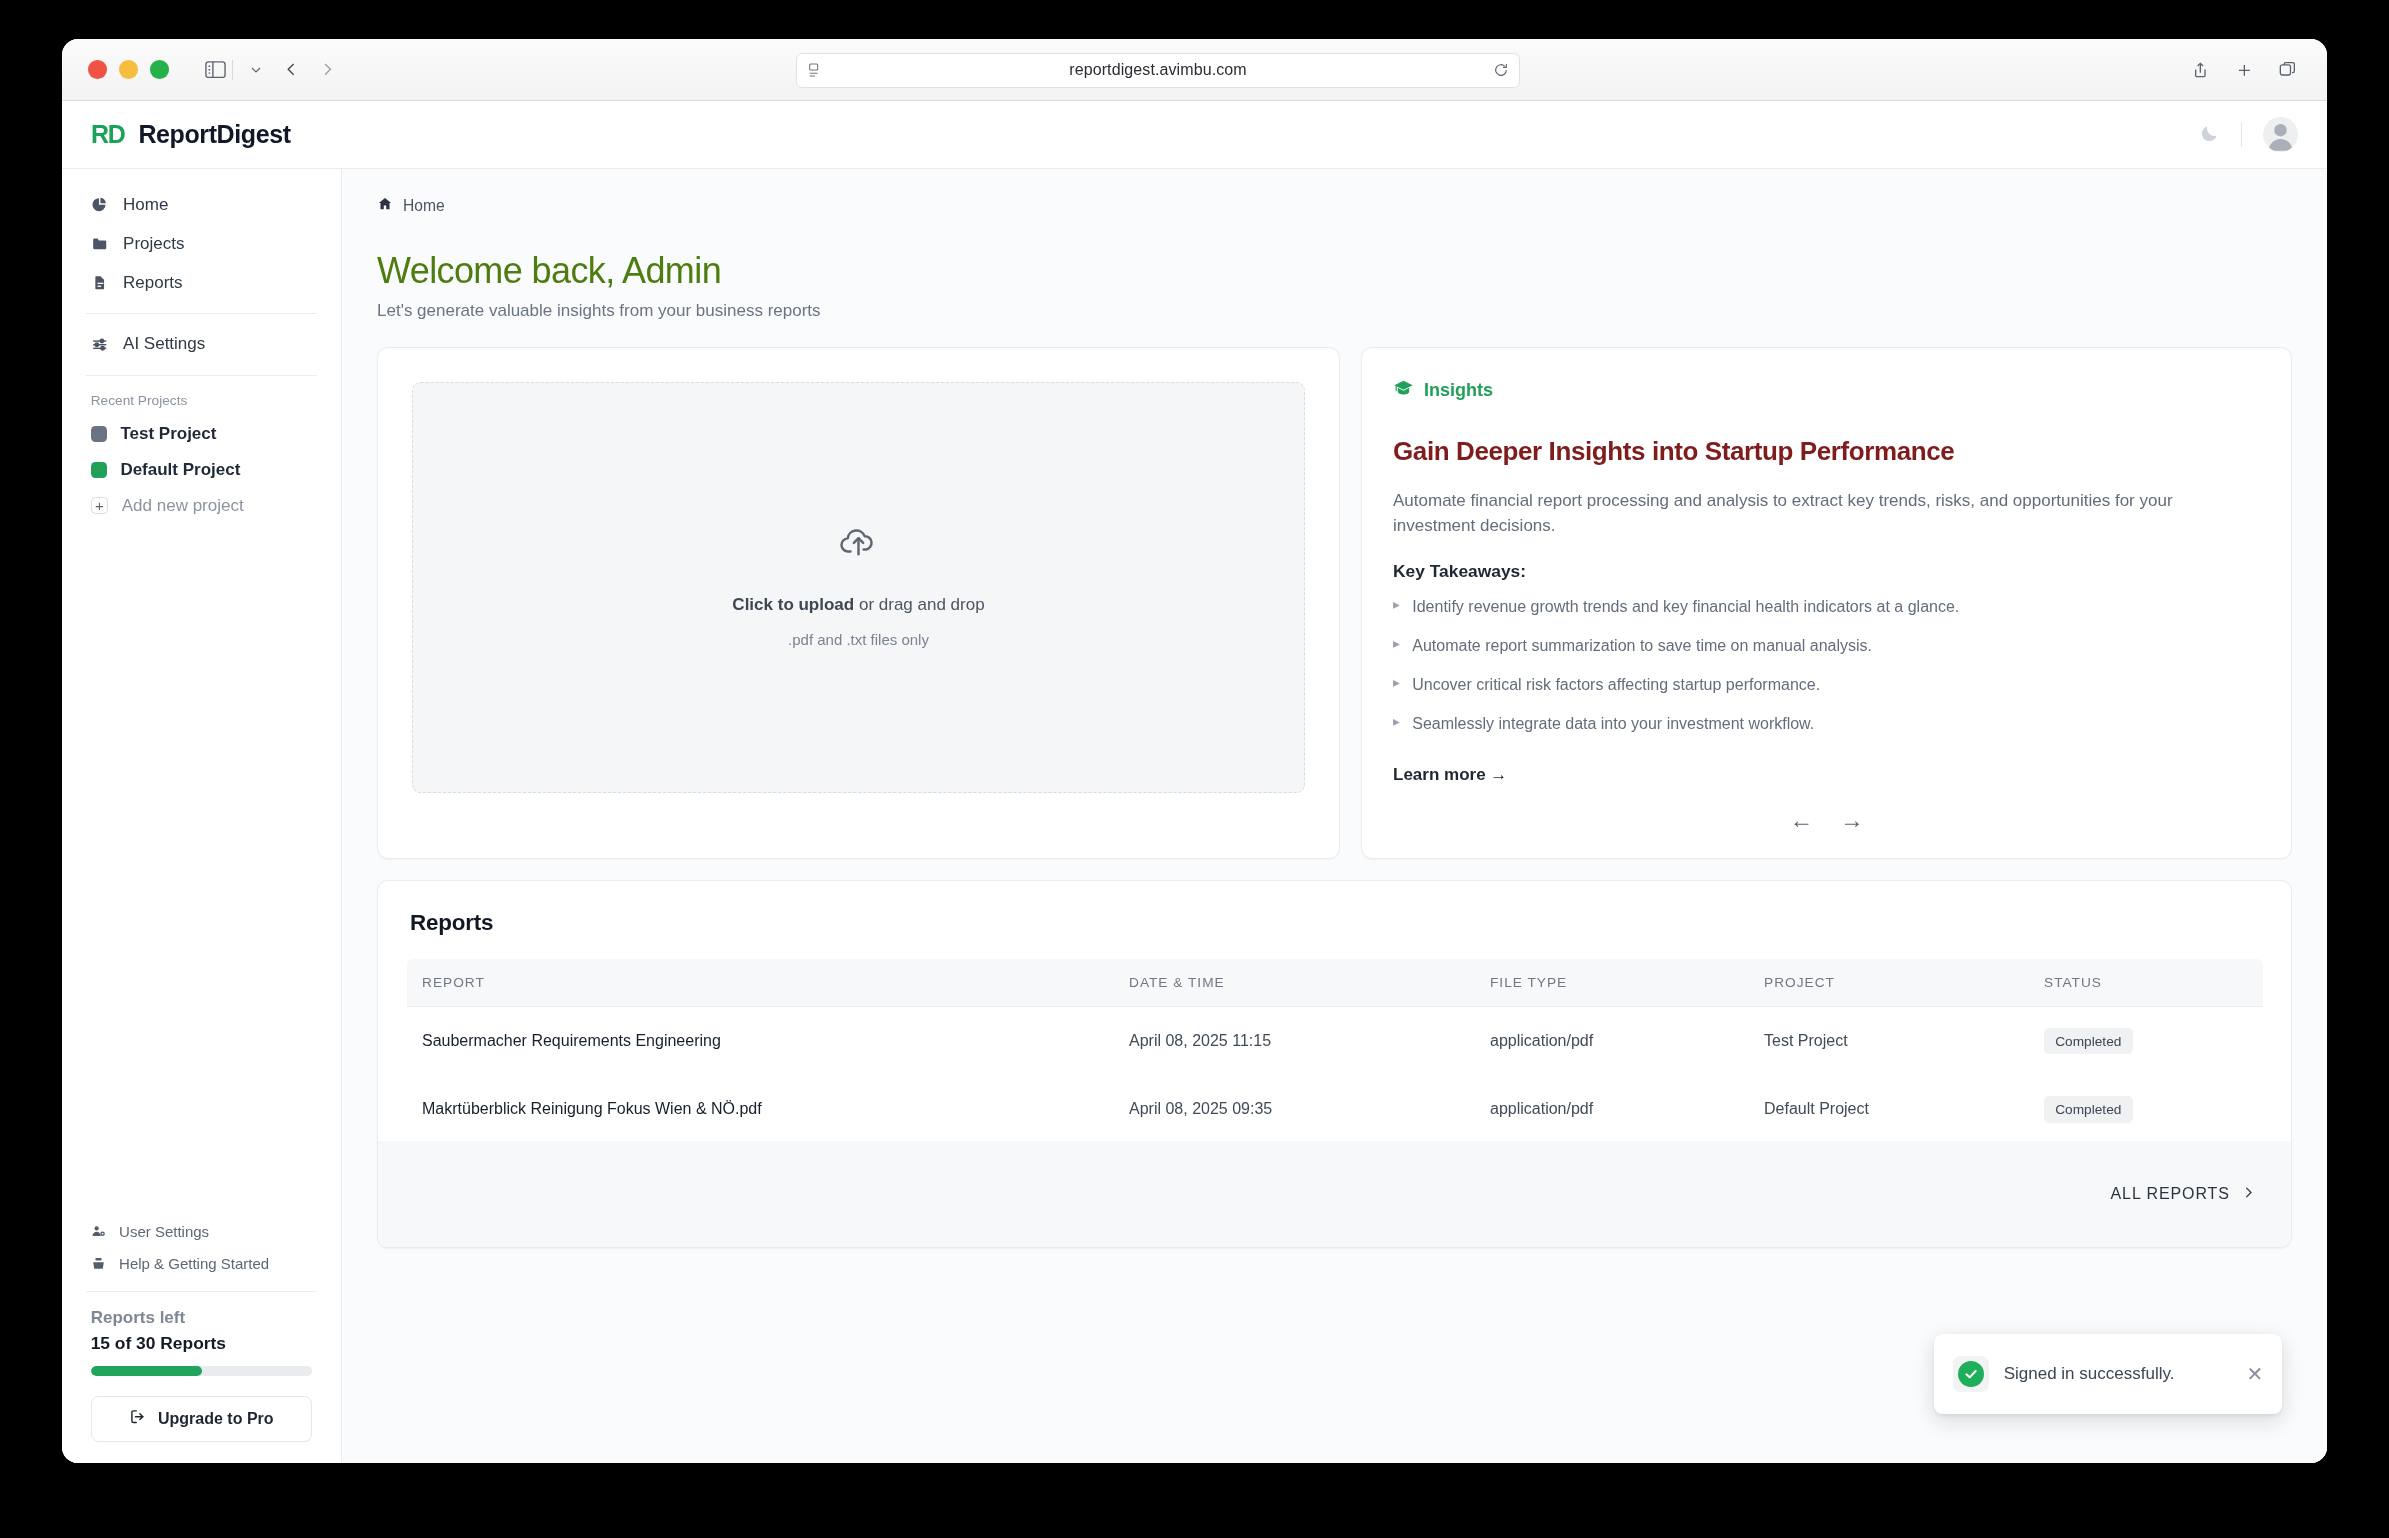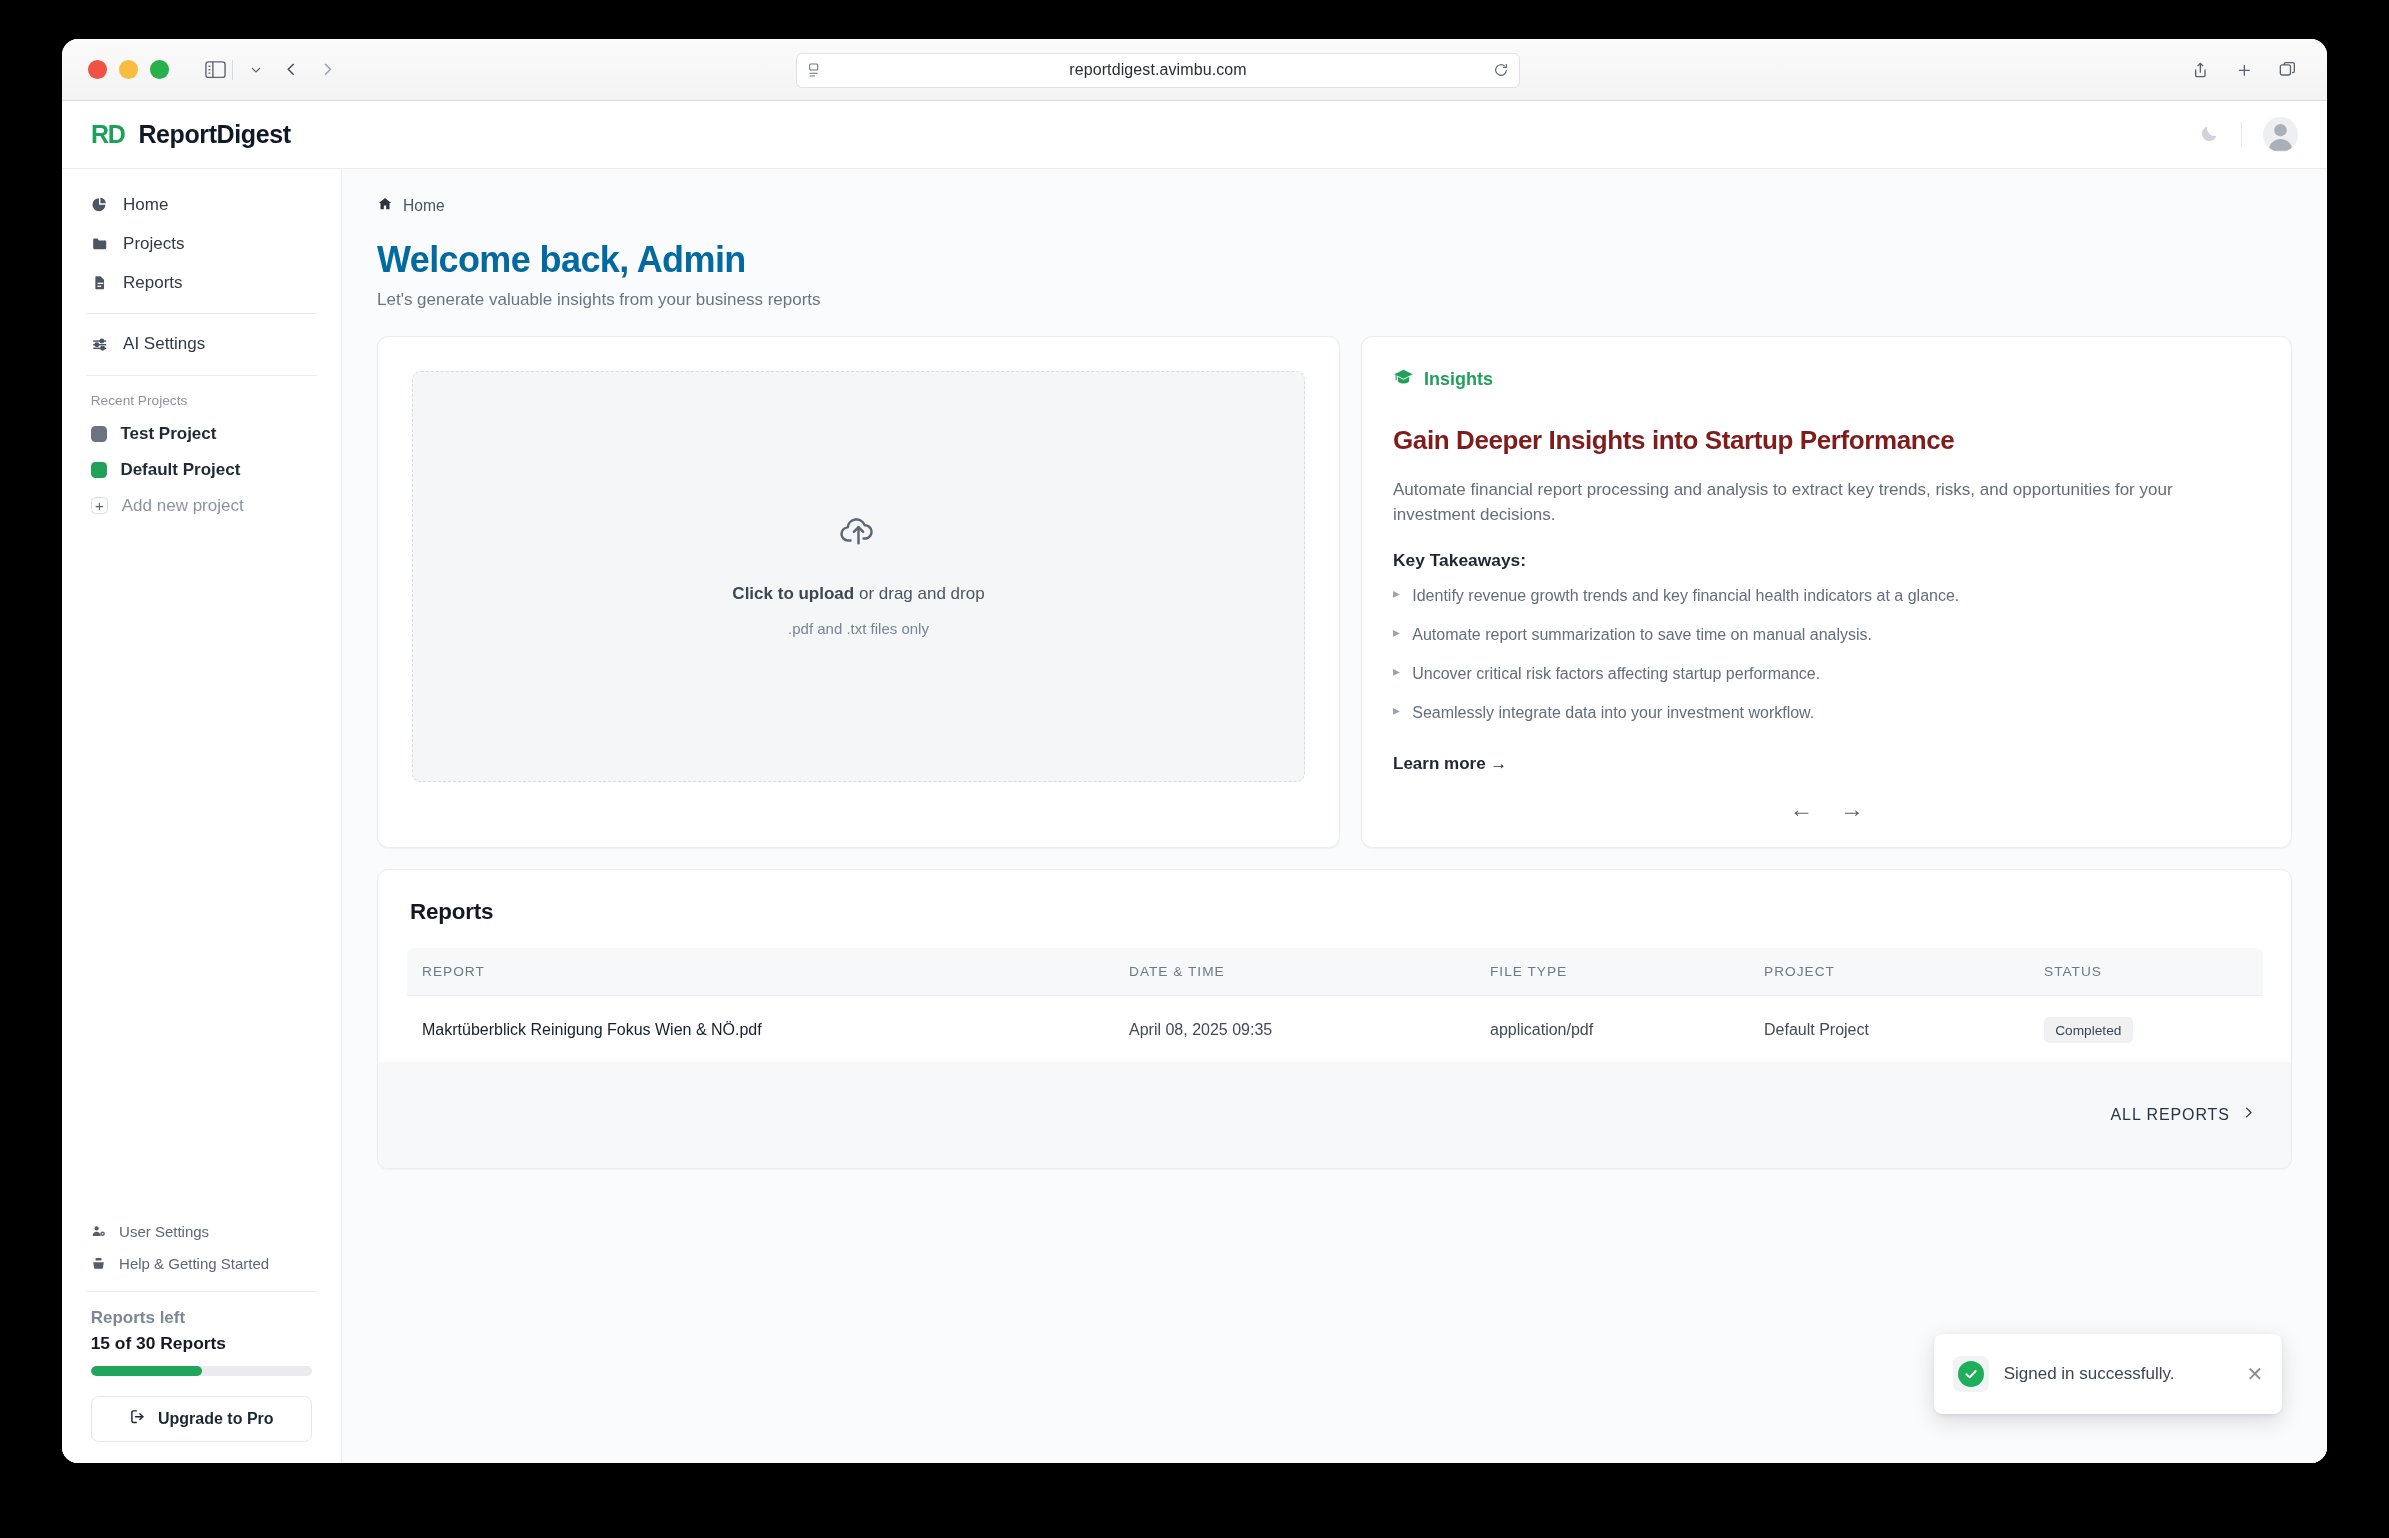--- a/index.html
+++ b/index.html
@@ -161,21 +161,21 @@
 
   
   .main {
     flex: 1;
     margin-top: 68px;
     background: #fafbfc;
     padding: 27px 35px 0 35px;
     overflow: hidden;
   }
   .breadcrumb { display: flex; align-items: center; gap: 10px; font-size: 15.6px; color: #4b5563; }
-  .page-title { font-size: 36px; font-weight: 700; color: #0369a1; letter-spacing: -0.6px; margin-top: 23px; }
+  .page-title { font-size: 36px; font-weight: 400; color: #4d7c0f; letter-spacing: -0.6px; margin-top: 34px; }
   .page-sub { font-size: 17px; color: #6b7484; margin-top: 8.7px; }
 
   .row { display: flex; gap: 21px; margin-top: 26px; align-items: stretch; }
 
   .card {
     background: #ffffff;
     border: 0.6px solid #ececee;
     border-radius: 11.2px;
     box-shadow: 0 0.6px 1.2px rgba(16,24,40,0.04);
   }
@@ -604,20 +604,29 @@
             <tr>
               <th class="col-report">REPORT</th>
               <th class="col-date">DATE &amp; TIME</th>
               <th class="col-type">FILE TYPE</th>
               <th class="col-project">PROJECT</th>
               <th>STATUS</th>
             </tr>
           </thead>
           <tbody>
             <tr>
+              <td>Saubermacher Requirements Engineering</td>
+              <td>April 08, 2025 11:15</td>
+              <td>application/pdf</td>
+              <td>Test Project</td>
+              <td>
+                <span class="badge">Completed</span>
+              </td>
+            </tr>
+            <tr>
               <td>Makrtüberblick Reinigung Fokus Wien &amp; NÖ.pdf</td>
               <td>April 08, 2025 09:35</td>
               <td>application/pdf</td>
               <td>Default Project</td>
               <td>
                 <span class="badge">Completed</span>
               </td>
             </tr>
           </tbody>
         </table>

